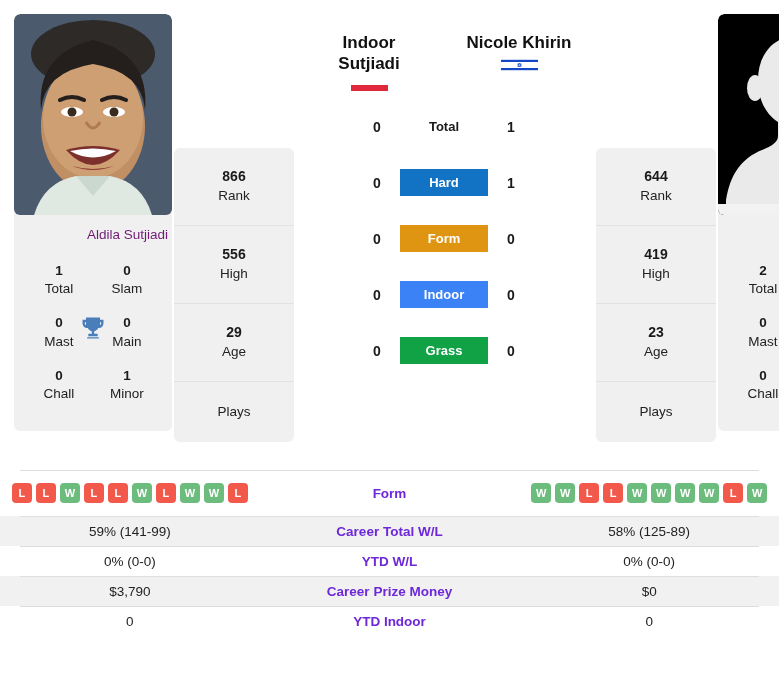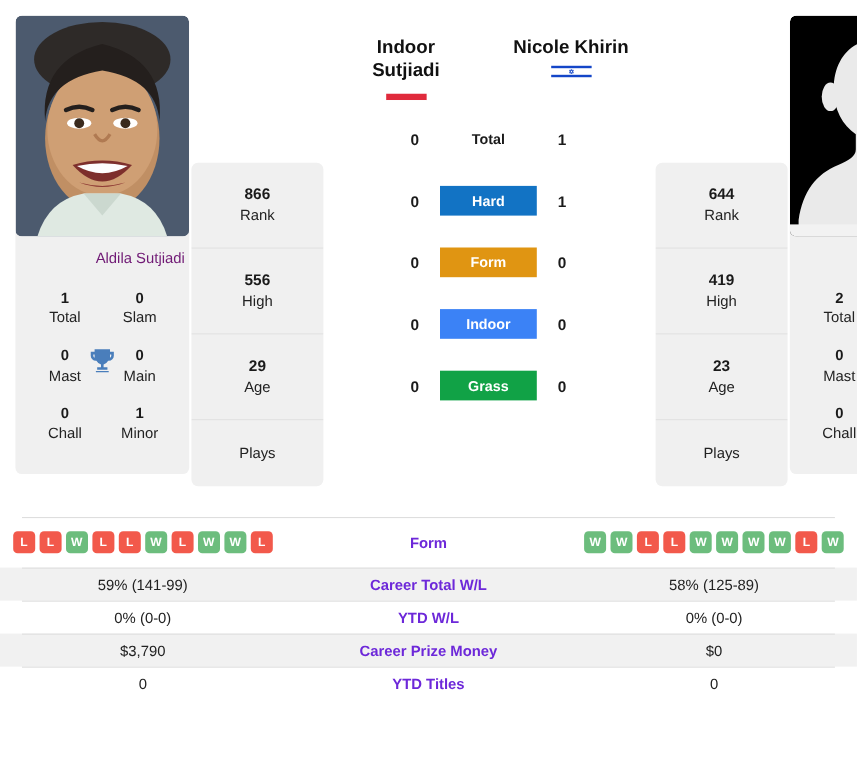--- a/index.html
+++ b/index.html
@@ -464,18 +464,18 @@
     </div>
 
     <div class="trow shaded">
       <div class="tcol">$3,790</div>
       <div class="tcol mid">Career Prize Money</div>
       <div class="tcol">$0</div>
     </div>
 
     <div class="trow">
       <div class="tcol">0</div>
-      <div class="tcol mid">YTD Titles</div>
+      <div class="tcol mid">YTD Indoor</div>
       <div class="tcol">0</div>
     </div>
 
   </div>
 </div>
 
 </body></html>

